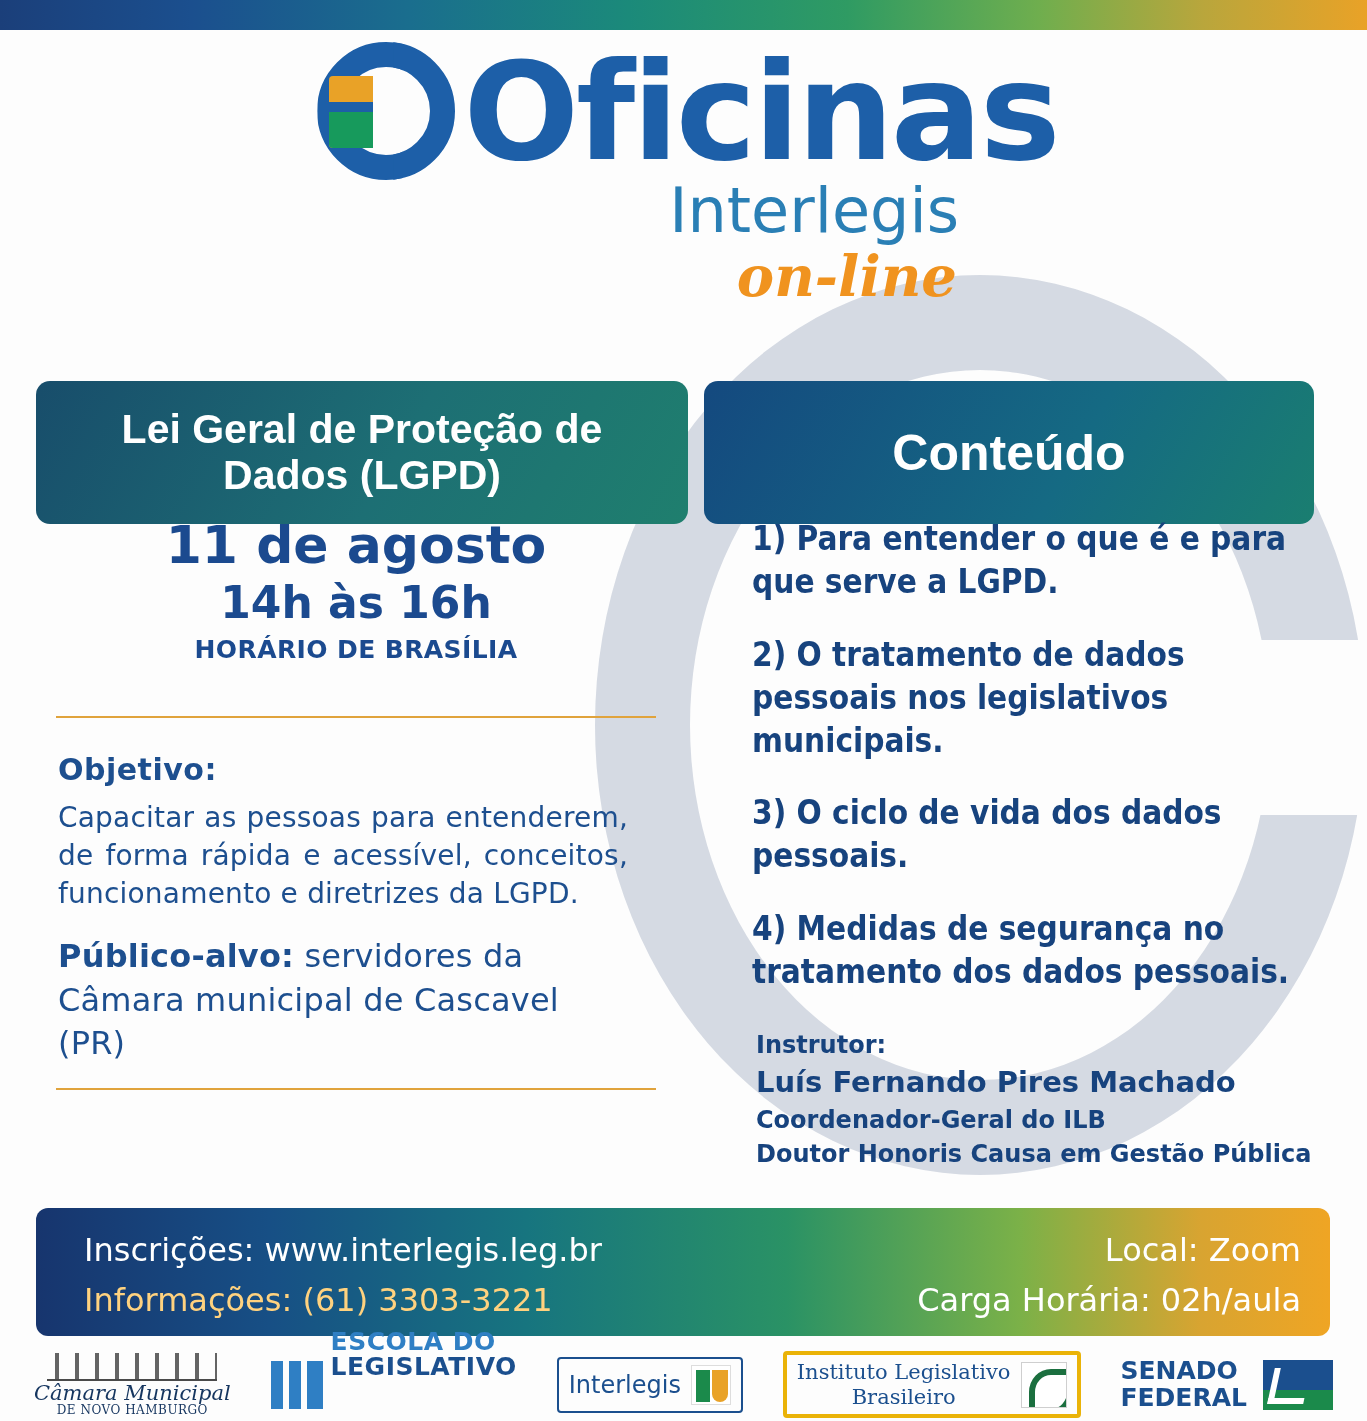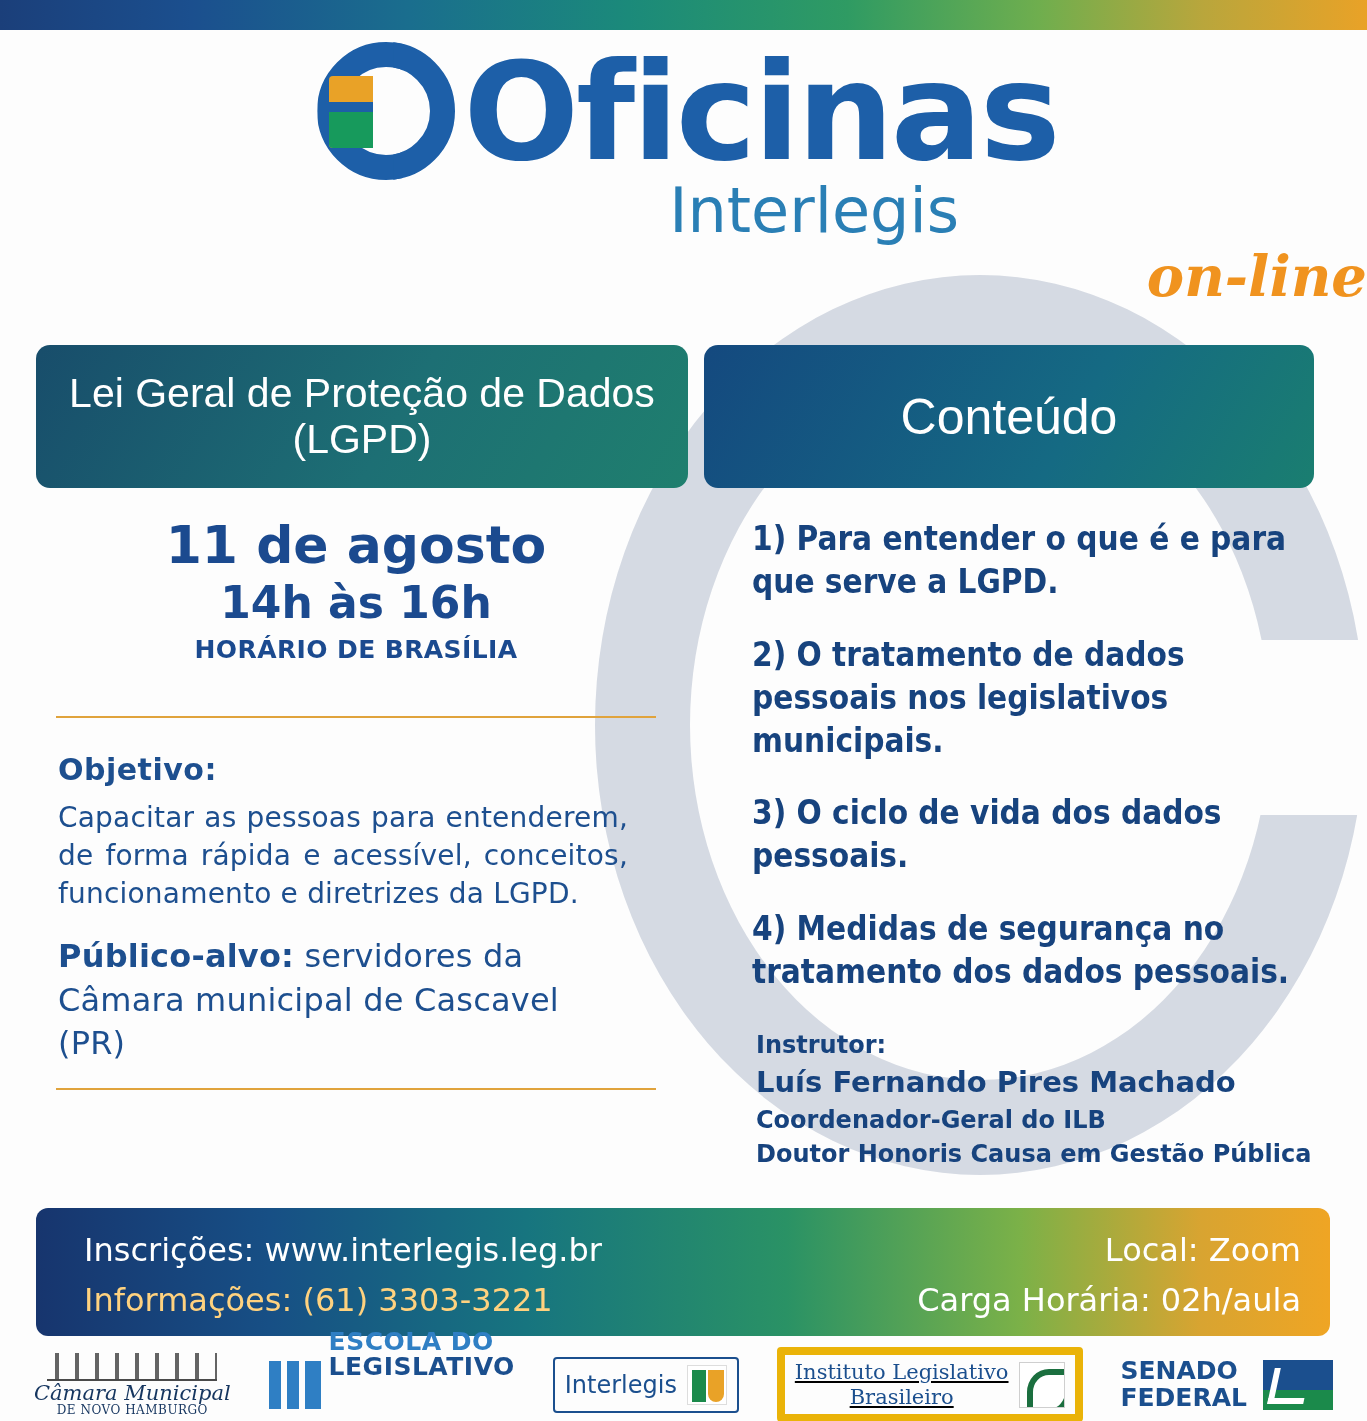--- a/index.html
+++ b/index.html
@@ -117,33 +117,35 @@
     padding-right: 408px;
   }
   .word-online {
     font-family: "DejaVu Serif", serif;
     font-style: italic;
     font-size: 56px;
     font-weight: 700;
     color: #f0931f;
     text-align: right;
     margin-top: -4px;
+    padding-right: 410px;
   }
 
   
   .pill {
     position: absolute;
     border-radius: 14px;
     color: #fff;
     display: flex;
     align-items: center;
     justify-content: center;
     text-align: center;
     padding: 0 18px;
-    font-weight: 400;
+    font-weight: 700;
+    margin-top: 36px;
   }
   .pill-left {
     left: 36px; top: 345px;
     width: 652px; height: 143px;
     background: linear-gradient(120deg, #184d6b 0%, #1d6f74 55%, #1f7f6e 100%);
     font-size: 41px;
     line-height: 1.12;
   }
   .pill-right {
     left: 704px; top: 345px;
@@ -355,25 +357,24 @@
   }
   .lg-interlegis .sym:after {
     content: "";
     position: absolute; left: 20px; top: 4px;
     width: 16px; height: 32px;
     background: #e9a227;
     border-radius: 0 0 10px 10px;
   }
 
   .lg-ilb {
-    border: 8px solid #eab308;
+    border: 4px solid #eab308;
     border-radius: 4px;
     padding: 5px 10px;
     align-items: center;
-    text-decoration: underline;
   }
   .lg-ilb .t {
     font-family: "DejaVu Serif", serif;
     font-size: 21px;
     color: #1b4f8e;
     line-height: 1.15;
     text-align: center;
     margin-right: 10px;
   }
   .lg-ilb .sym {

